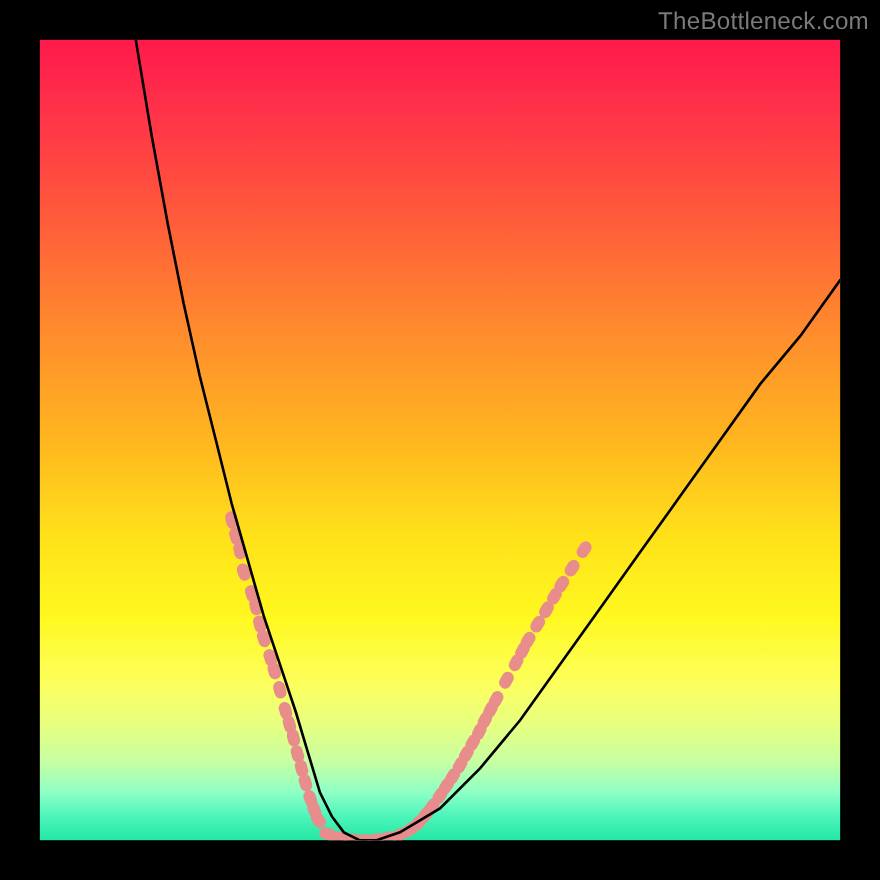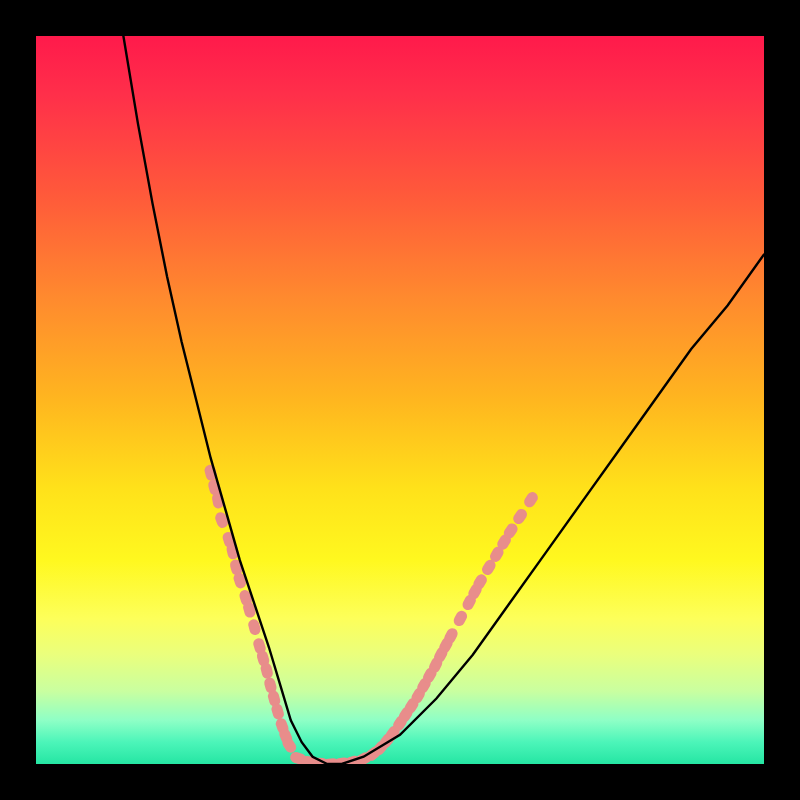--- a/index.html
+++ b/index.html
@@ -61,20 +61,21 @@
   svg.curve {
     position: absolute;
     inset: 0;
   }
 </style>
 </head>
 <body>
 
 <div class="frame">
 
+  <div class="watermark">TheBottleneck.com</div>
 
   <div class="plot-area">
     <div class="gradient"></div>
 
     <svg class="curve" viewBox="0 0 728 728" preserveAspectRatio="none">
       <g id="marker-group">
           <rect x="166.7" y="431.3" width="16" height="11" rx="5.5" fill="#e88d8b" transform="rotate(76.0 174.7 436.8)"></rect>
           <rect x="170.4" y="445.9" width="16" height="11" rx="5.5" fill="#e88d8b" transform="rotate(74.5 178.4 451.4)"></rect>
           <rect x="174.0" y="459.0" width="16" height="11" rx="5.5" fill="#e88d8b" transform="rotate(79.5 182.0 464.5)"></rect>
           <rect x="177.6" y="478.6" width="16" height="11" rx="5.5" fill="#e88d8b" transform="rotate(69.7 185.6 484.1)"></rect>

